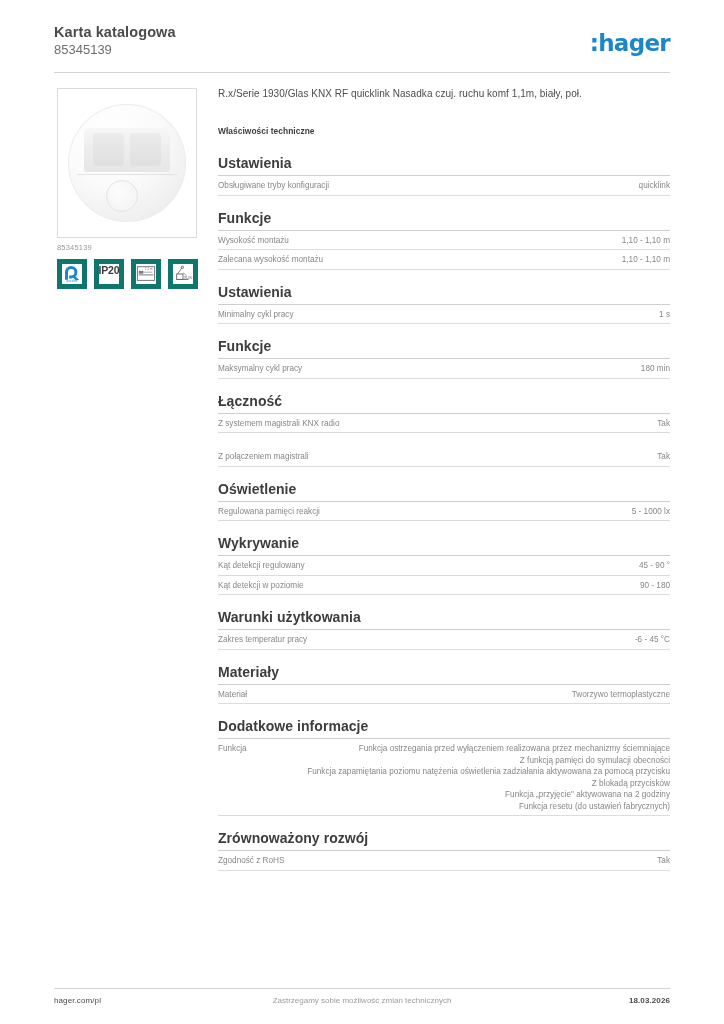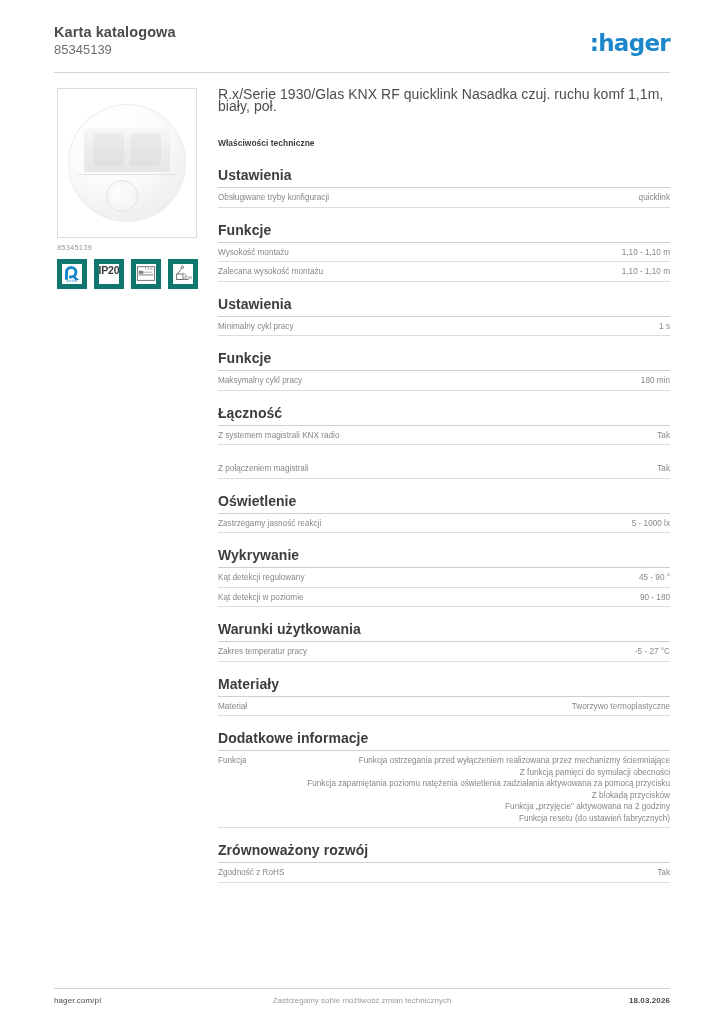--- a/index.html
+++ b/index.html
@@ -174,21 +174,21 @@
   }
 
   
   .specs {
     position: absolute;
     left: 218px;
     top: 88px;
     width: 452px;
   }
   .product-name {
-    font-size: 14px;
+    font-size: 10px;
     color: #4d4d4d;
     line-height: 12px;
     margin-bottom: 26px;
     letter-spacing: .05px;
   }
   .specs-heading {
     font-size: 8.4px;
     font-weight: bold;
     color: #3d3d3d;
     margin-bottom: 19px;
@@ -364,40 +364,40 @@
         </div>
         <div class="group">
           <div class="row">
             <div class="row-label">Z połączeniem magistrali</div>
             <div class="row-value">Tak</div>
           </div>
         </div>
         <div class="group">
           <div class="group-title">Oświetlenie</div>
           <div class="row">
-            <div class="row-label">Zastrzegamy jasność reakcji</div>
+            <div class="row-label">Regulowana pamięci reakcji</div>
             <div class="row-value">5 - 1000 lx</div>
           </div>
         </div>
         <div class="group">
           <div class="group-title">Wykrywanie</div>
           <div class="row">
             <div class="row-label">Kąt detekcji regulowany</div>
             <div class="row-value">45 - 90 °</div>
           </div>
           <div class="row">
             <div class="row-label">Kąt detekcji w poziomie</div>
             <div class="row-value">90 - 180</div>
           </div>
         </div>
         <div class="group">
           <div class="group-title">Warunki użytkowania</div>
           <div class="row">
             <div class="row-label">Zakres temperatur pracy</div>
-            <div class="row-value">-5 - 27 °C</div>
+            <div class="row-value">-6 - 45 °C</div>
           </div>
         </div>
         <div class="group">
           <div class="group-title">Materiały</div>
           <div class="row">
             <div class="row-label">Materiał</div>
             <div class="row-value">Tworzywo termoplastyczne</div>
           </div>
         </div>
         <div class="group">

